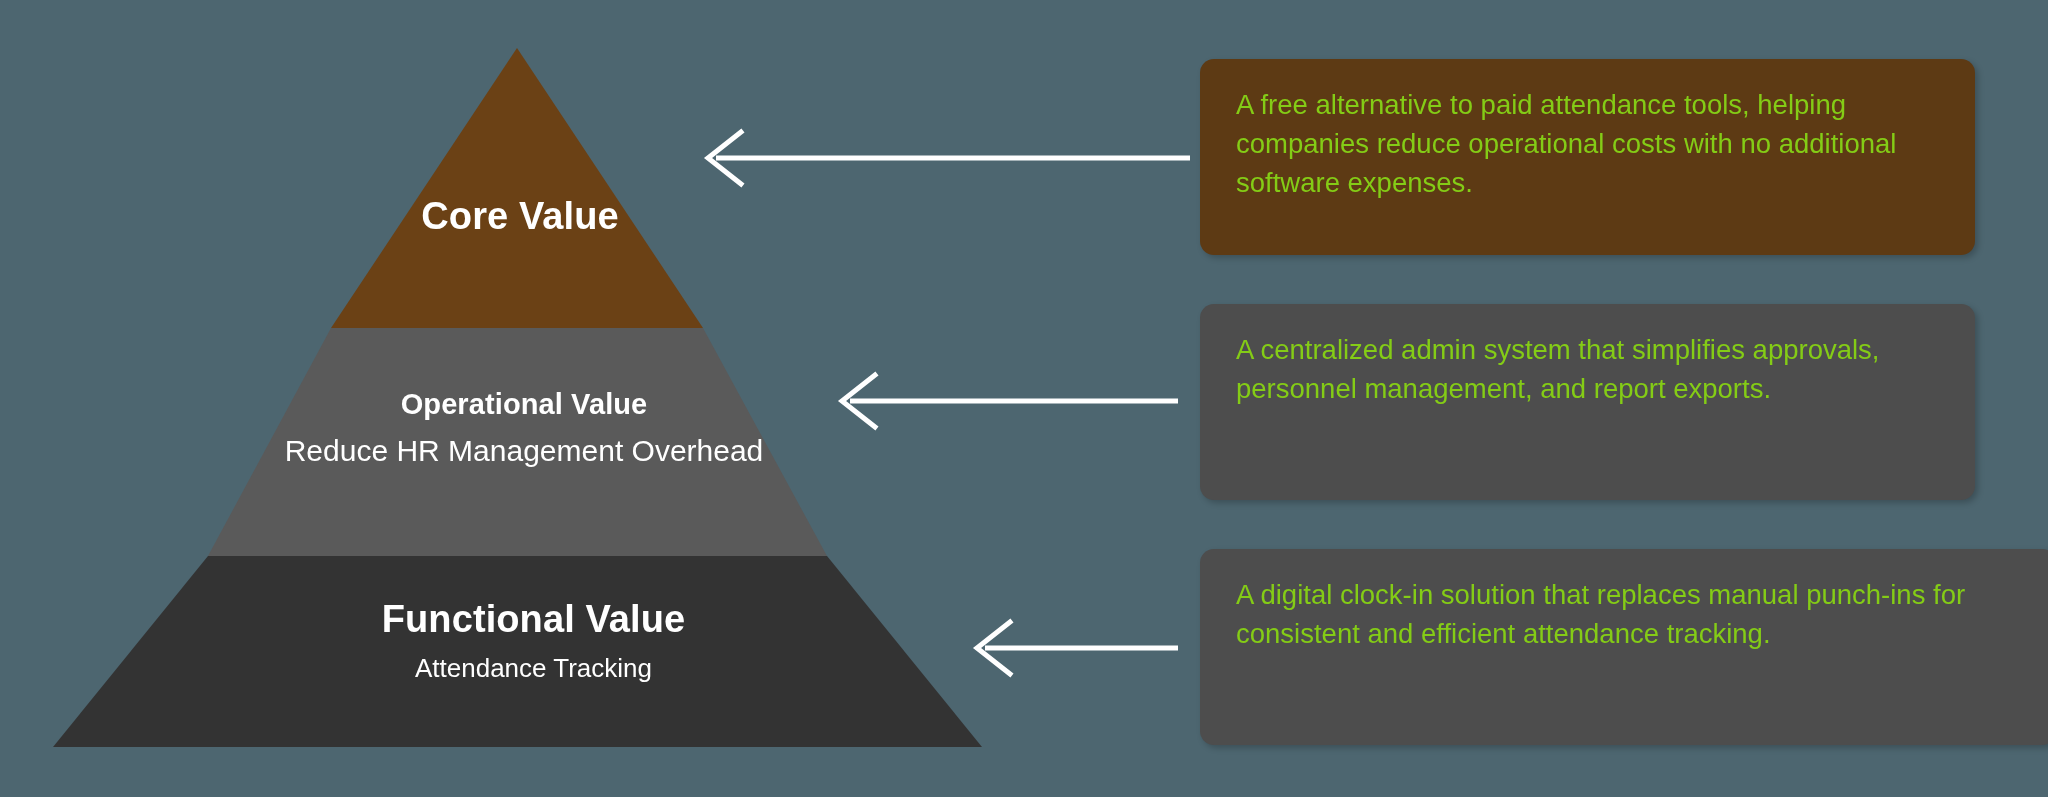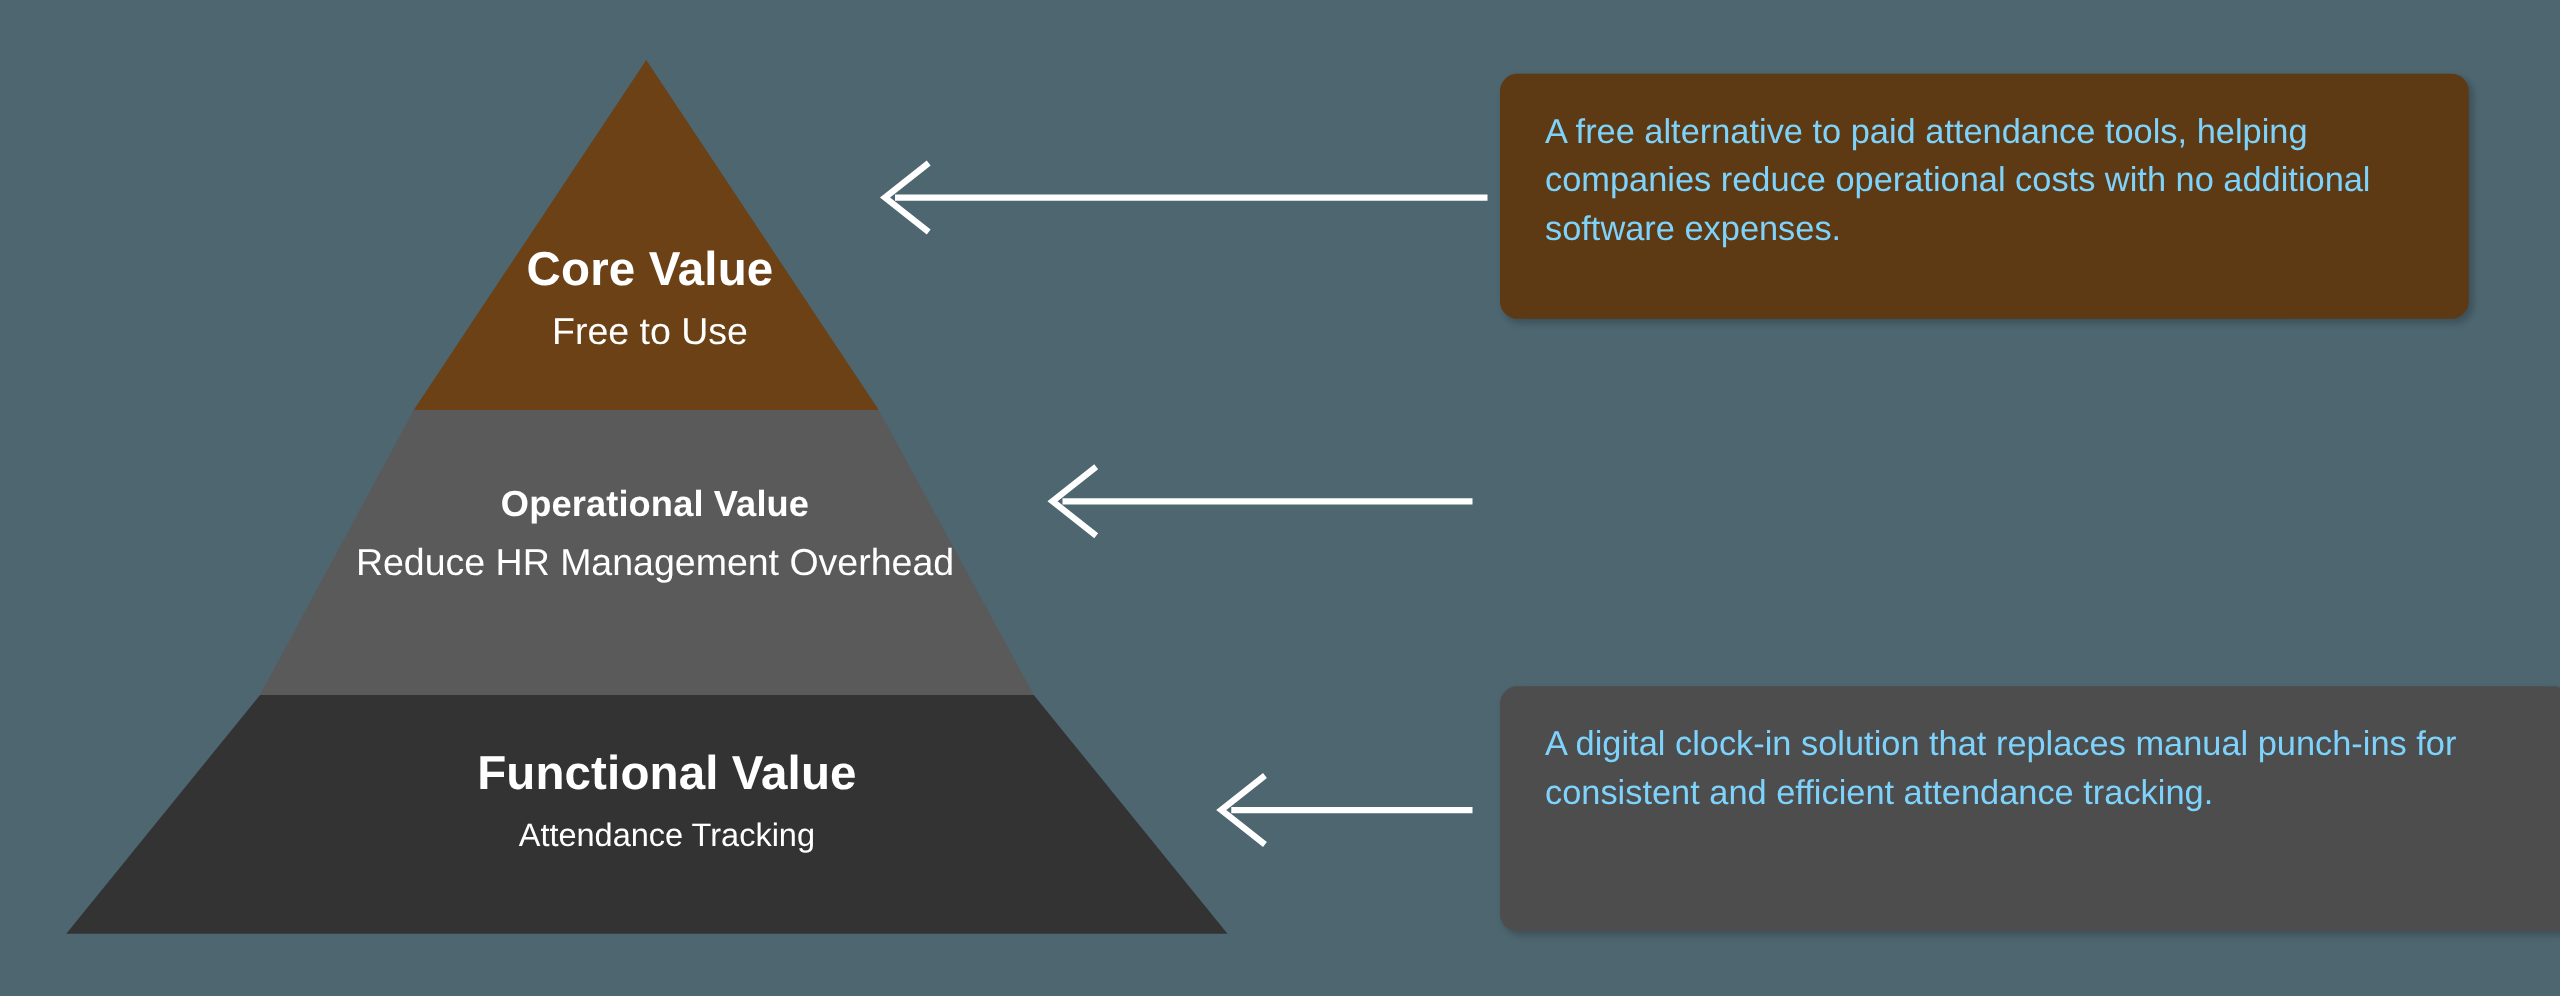--- a/index.html
+++ b/index.html
@@ -66,21 +66,21 @@
   
   #tier-functional-text { left: 16px; top: 600px; width: 1035px; }
   #tier-functional-text .tier-title { font-size: 38px; }
   #tier-functional-text .tier-sub   { font-size: 26px; margin-top: 17px; }
 
   
   .desc-card {
     position: absolute;
     border-radius: 14px;
     padding: 26px 34px 26px 36px;
-    color: #7dd3fc;
+    color: #84cc16;
     font-size: 27.5px;
     line-height: 1.42;
     box-shadow: 3px 3px 6px rgba(0,0,0,0.22);
   }
 
   #desc-card-core        { left: 1200px; top: 59px;  width: 775px; min-height: 196px; background: #5d3a14; }
   #desc-card-operational { left: 1200px; top: 304px; width: 775px; min-height: 196px; background: #4d4d4d; }
   #desc-card-functional  { left: 1200px; top: 549px; width: 856px; min-height: 196px; background: #4d4d4d; }
 
   .desc-card p { margin: 0; }
@@ -104,21 +104,20 @@
 
     <polygon id="poly-functional" points="208,556 827,556 982,747 53,747" fill="#333333"></polygon>
 
     <polygon id="poly-operational" points="331,328 703,328 827,556 208,556" fill="#5a5a5a"></polygon>
 
     <polygon id="poly-core" points="517,48 703,328 331,328" fill="#6b4115"></polygon>
   </svg>
 
   <div class="tier-text" id="tier-core-text">
     <div class="tier-title">Core Value</div>
-    <div class="tier-sub">Free to Use</div>
   </div>
 
   <div class="tier-text" id="tier-operational-text">
     <div class="tier-title">Operational Value</div>
     <div class="tier-sub">Reduce HR Management Overhead</div>
   </div>
 
   <div class="tier-text" id="tier-functional-text">
     <div class="tier-title">Functional Value</div>
     <div class="tier-sub">Attendance Tracking</div>
@@ -136,18 +135,21 @@
     <g>
       <line x1="1178" y1="648" x2="985" y2="648" stroke="#ffffff" stroke-width="5"></line>
       <polyline points="1010,622 977,648 1010,674" fill="none" stroke="#ffffff" stroke-width="5" stroke-linecap="square" stroke-linejoin="miter"></polyline>
     </g>
   </svg>
 
   <div class="desc-card" id="desc-card-core">
     <p>A free alternative to paid attendance tools, helping companies reduce operational costs with no additional software expenses.</p>
   </div>
 
+  <div class="desc-card" id="desc-card-operational">
+    <p>A centralized admin system that simplifies approvals, personnel management, and report exports.</p>
+  </div>
 
   <div class="desc-card" id="desc-card-functional">
     <p>A digital clock-in solution that replaces manual punch-ins for consistent and efficient attendance tracking.</p>
   </div>
 
 </div>
 
 </body></html>

